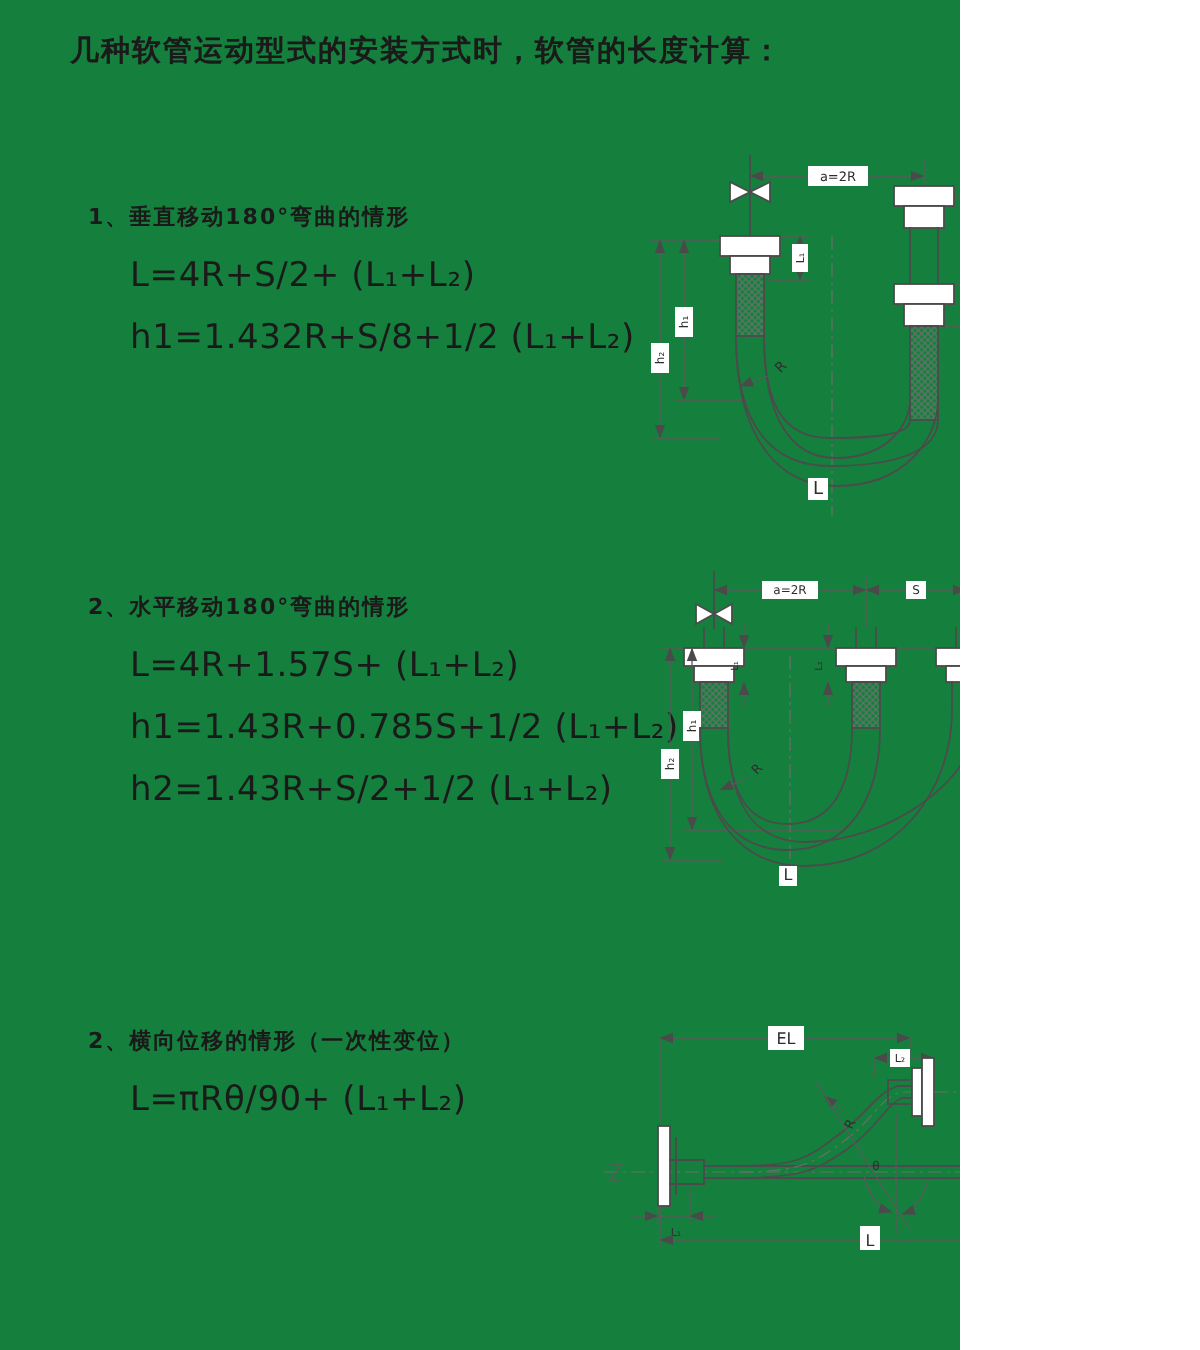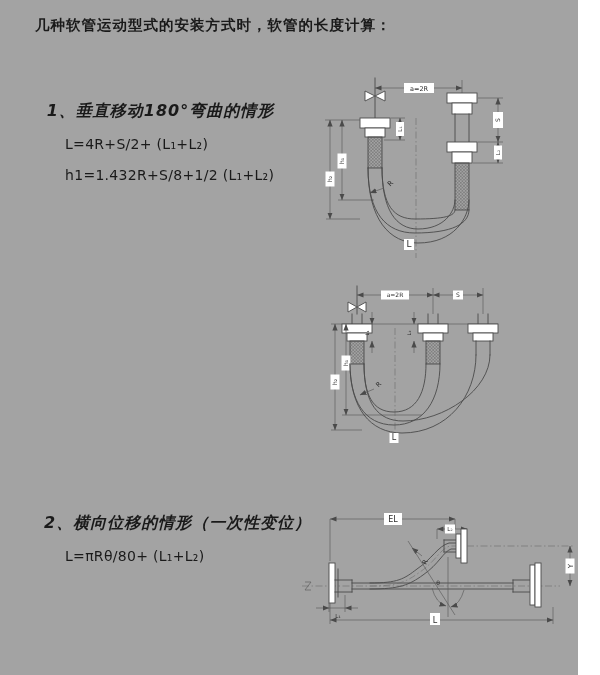--- a/index.html
+++ b/index.html
@@ -1,21 +1,21 @@
 <!DOCTYPE html>
 <html><head>
 <meta charset="utf-8">
 <style>
   html,body{margin:0;padding:0;background:#fff;}
-  .page{position:relative;width:578px;height:675px;background:#a3a3a3;overflow:hidden;
-        font-family:"DejaVu Sans","Liberation Sans",sans-serif;color:#1a1a1a;text-align:right;}
+  .page{position:relative;width:480px;height:675px;background:#15803d;overflow:hidden;
+        font-family:"DejaVu Sans","Liberation Sans",sans-serif;color:#1a1a1a;}
   .title{position:absolute;left:35px;top:16px;font-size:14.5px;font-weight:bold;letter-spacing:1px;white-space:nowrap;}
   .section{position:absolute;left:44px;}
-  .sec-head{font-size:16px;font-weight:bold;letter-spacing:1px;white-space:nowrap;margin:0 0 6px 0;font-style:italic;}
-  .formula{font-size:14px;letter-spacing:.3px;padding-left:21px;height:31px;display:flex;align-items:center;white-space:nowrap;}
+  .sec-head{font-size:11px;font-weight:bold;letter-spacing:1px;white-space:nowrap;margin:0 0 6px 0;}
+  .formula{font-size:17px;letter-spacing:.3px;padding-left:21px;height:31px;display:flex;align-items:center;white-space:nowrap;}
   .diagram{position:absolute;}
   svg text{font-family:"DejaVu Sans",sans-serif;fill:#2e2e2e;}
   .ln{stroke:#4b4b4b;stroke-width:.9;fill:none;stroke-linecap:square;}
   .fl{stroke:#4b4b4b;stroke-width:.9;fill:#ffffff;}
   .tn{stroke:#5a5a5a;stroke-width:.65;fill:none;}
   .dsh{stroke:#6d6d6d;stroke-width:.6;fill:none;stroke-dasharray:7 2.5 1.5 2.5;}
   .hx1{fill:url(#ht1);stroke:#4b4b4b;stroke-width:.9;}
   .hx2{fill:url(#ht2);stroke:#4b4b4b;stroke-width:.9;}
   .wb{fill:#ffffff;}
   .t5{font-size:5px;} .t55{font-size:5.5px;} .t6{font-size:6px;} .t65{font-size:6.5px;}
@@ -27,24 +27,30 @@
 <div class="page">
 
   <div class="title">几种软管运动型式的安装方式时，软管的长度计算：</div>
 
   <div class="section" style="top:101px;">
     <div class="sec-head">1、垂直移动180°弯曲的情形</div>
     <div class="formula">L=4R+S/2+ (L₁+L₂)</div>
     <div class="formula">h1=1.432R+S/8+1/2 (L₁+L₂)</div>
   </div>
 
+  <div class="section" style="top:296px;">
+    <div class="sec-head">2、水平移动180°弯曲的情形</div>
+    <div class="formula">L=4R+1.57S+ (L₁+L₂)</div>
+    <div class="formula">h1=1.43R+0.785S+1/2 (L₁+L₂)</div>
+    <div class="formula">h2=1.43R+S/2+1/2 (L₁+L₂)</div>
+  </div>
 
   <div class="section" style="top:513px;">
     <div class="sec-head">2、横向位移的情形（一次性变位）</div>
-    <div class="formula">L=πRθ/80+ (L₁+L₂)</div>
+    <div class="formula">L=πRθ/90+ (L₁+L₂)</div>
   </div>
 
   <svg class="diagram" style="left:312px;top:66px;" width="285" height="196" viewBox="0 0 285 196">
     <defs>
       <marker id="ar1" markerUnits="userSpaceOnUse" markerWidth="7" markerHeight="6" refX="6.5" refY="2.6" orient="auto-start-reverse">
         <path d="M0,0 L6.8,2.6 L0,5.2 Z" fill="#4a4a4a"></path>
       </marker>
       <pattern id="ht1" patternUnits="userSpaceOnUse" width="3.2" height="3.2">
         <path d="M0,0L3.2,3.2 M3.2,0L0,3.2" stroke="#707070" stroke-width="0.55"></path>
       </pattern>

